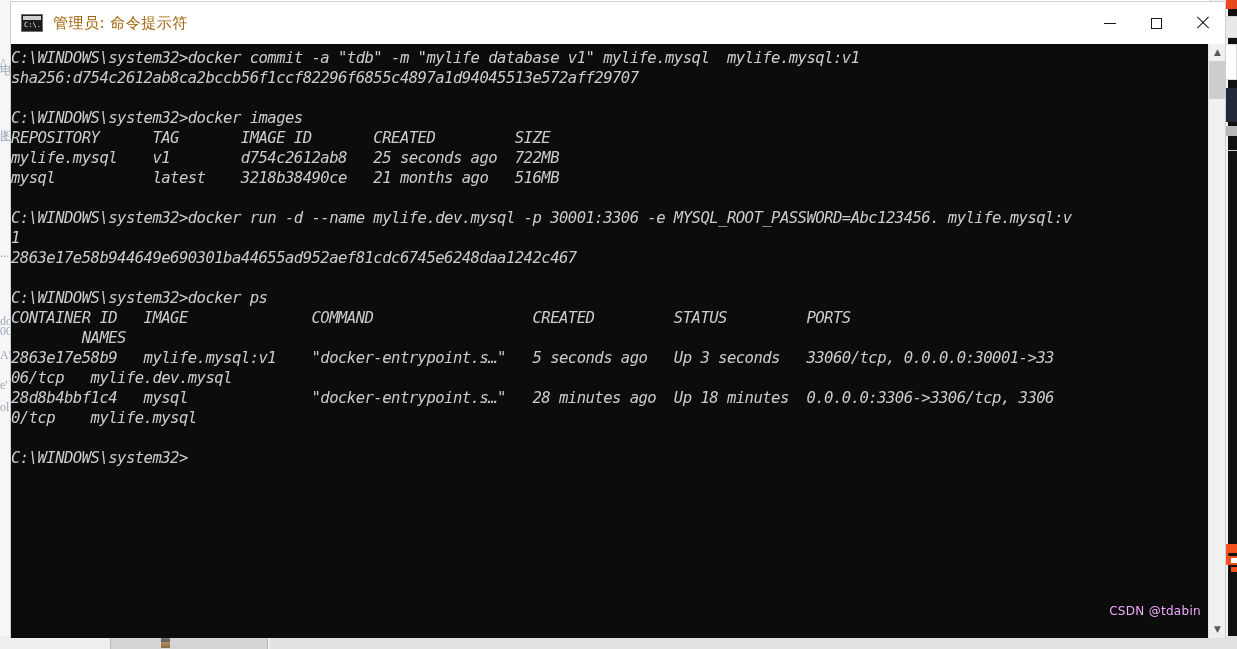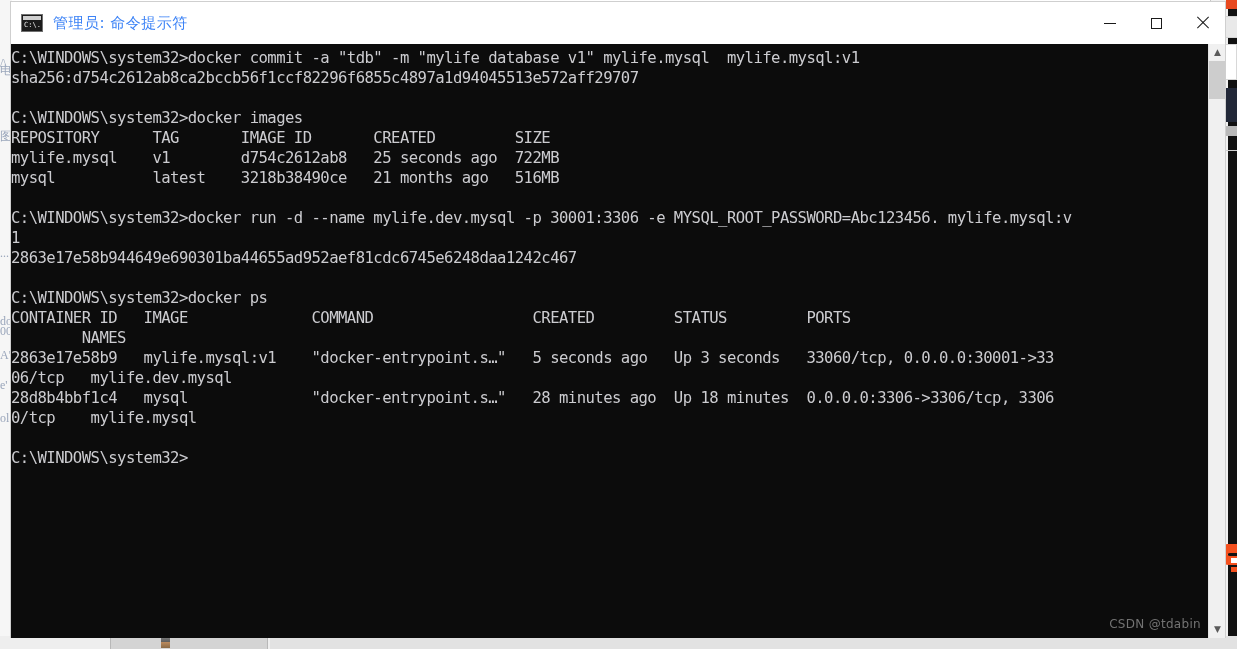--- a/index.html
+++ b/index.html
@@ -147,21 +147,21 @@
     left: 2px; top: 6px;
     font-family: "DejaVu Sans Mono", monospace;
     font-size: 7px;
     color: #e6e6e6;
     letter-spacing: 0px;
     line-height: 8px;
   }
   .title-text {
     margin-left: 10px;
     font-size: 15px;
-    color: #3b82f6;
+    color: #a16207;
     font-family: "DejaVu Sans", sans-serif;
     letter-spacing: 0.5px;
   }
 
   .win-buttons {
     position: absolute;
     right: 0; top: 0;
     height: 42px;
     display: flex;
   }
@@ -199,21 +199,21 @@
     position: absolute;
     left: 0px; top: 4px;
     width: 1190px;
     font-family: "DejaVu Sans Mono", monospace;
     font-size: 15.6px;
     line-height: 20px;
     color: #ccccd0;
     white-space: pre;
     letter-spacing: -0.55px;
   }
-  .console-text .ln { display: block; height: 20px; }
+  .console-text .ln { display: block; height: 20px; font-style: italic; }
   .console-text .blank { display: block; height: 20px; }
 
   
   .vscroll {
     position: absolute;
     right: 0; top: 0;
     width: 17px; height: 594px;
     background: #f0f0f0;
     border-left: 1px solid #e4e4e4;
   }
@@ -234,42 +234,42 @@
   }
   .vscroll-track {
     position: absolute;
     left: 0; top: 55px;
     width: 17px; height: 522px;
     background: #f0f0f0;
   }
 
   .watermark {
     position: absolute;
-    right: 24px; bottom: 7px;
+    right: 24px; bottom: 20px;
     font-family: "DejaVu Sans", sans-serif;
     font-size: 12px;
-    color: #737373;
+    color: #f0abfc;
     letter-spacing: 0.3px;
   }
 </style>
 </head>
 <body>
 
 <div id="screen">
 
   <div class="bg-left-strip"></div>
   <div class="bg-left-glyph" style="top:56px;">/\</div>
   <div class="bg-left-glyph" style="top:62px;">电</div>
   <div class="bg-left-glyph" style="top:128px;">图</div>
   <div class="bg-left-glyph" style="top:246px;">...</div>
   <div class="bg-left-glyph" style="top:286px;margin-top:38px;">00</div>
   <div class="bg-left-glyph" style="top:314px;">do</div>
   <div class="bg-left-glyph" style="top:348px;">A'</div>
   <div class="bg-left-glyph" style="top:378px;">e'</div>
-  <div class="bg-left-glyph" style="top:400px;margin-top:11px;">ol</div>
+  <div class="bg-left-glyph" style="top:400px;">ol</div>
 
   <div class="bg-right-panel"></div>
   <div class="bg-right-strip"></div>
   <div class="bg-right-orangebar"></div>
   <div class="bg-right-box1"></div>
   <div class="bg-right-box2"></div>
   <div class="bg-right-dark"></div>
   <div class="bg-right-letter">P</div>
   <div class="bg-right-grey1"></div>
   <div class="bg-right-grey2"></div>

